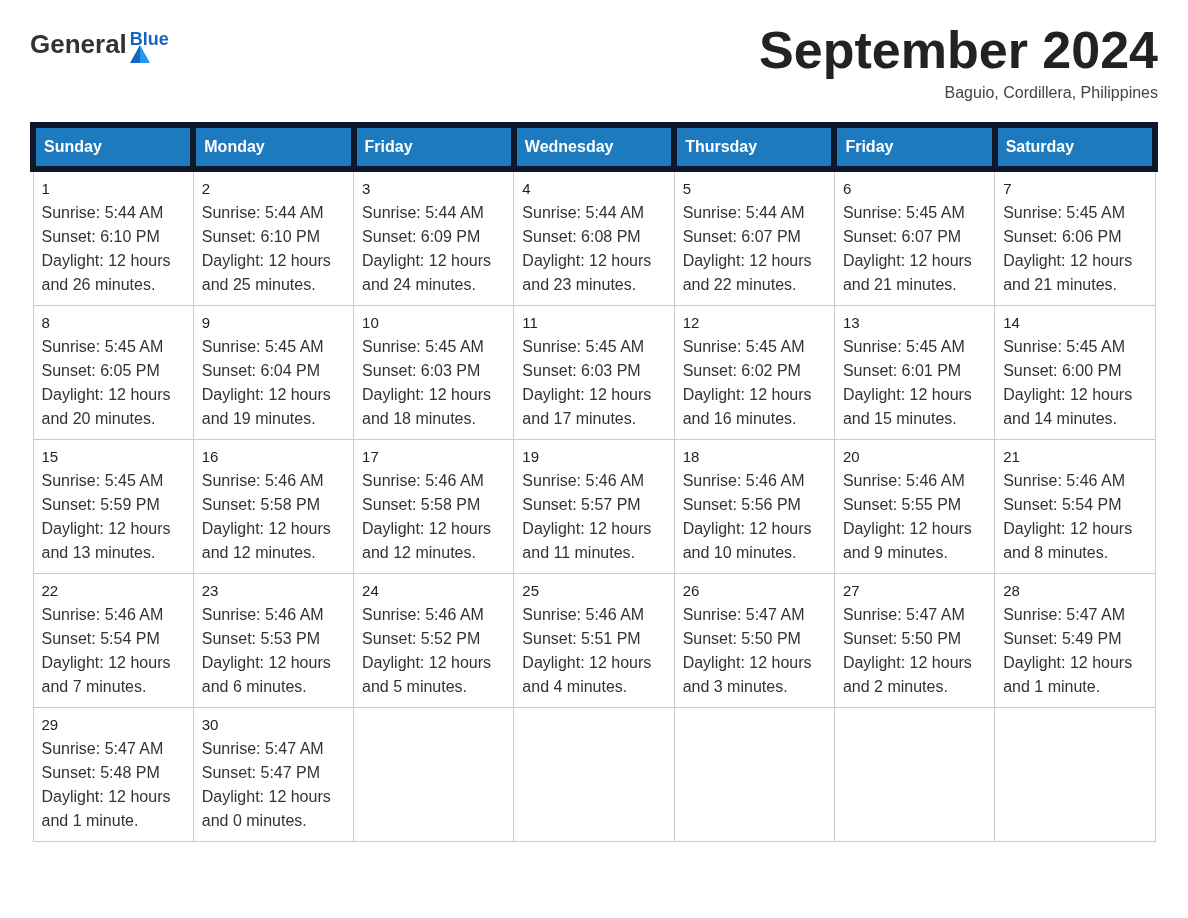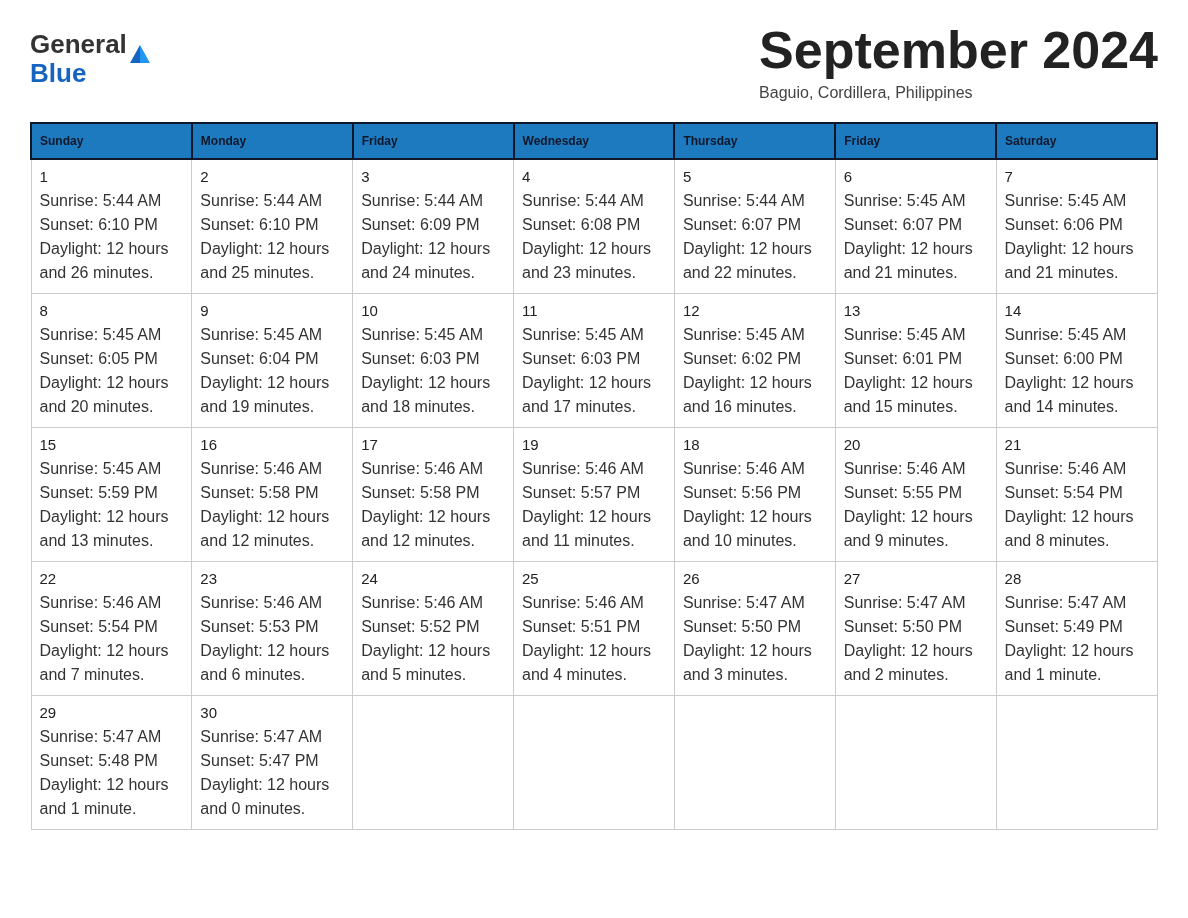--- a/index.html
+++ b/index.html
@@ -20,49 +20,50 @@
       display: flex;
       align-items: center;
       margin-top: 10px;
     }
     .logo-text-general {
       font-size: 26px;
       font-weight: bold;
       color: #333;
     }
     .logo-text-blue {
-      font-size: 26px;
+      font-size: 18px;
       font-weight: bold;
       color: #1565c0;
     }
     .title-area {
+      text-align: right;
     }
     .calendar-title {
       font-size: 52px;
       font-weight: bold;
       color: #222;
     }
     .calendar-subtitle {
       font-size: 16px;
       color: #444;
       margin-top: 4px;
     }
     .calendar {
       width: 100%;
       border-collapse: collapse;
       border: 1px solid #aaa;
     }
     .calendar th {
       background-color: #1e7abf;
-      color: #0f172a;
+      color: #ffffff;
       padding: 10px 8px;
-      font-size: 12px;
+      font-size: 16px;
       font-weight: bold;
       text-align: left;
-      border: 2px solid #0f172a;
+      border: 6px solid #0f172a;
     }
     .calendar td {
       vertical-align: top;
       padding: 8px;
       border: 1px solid #ccc;
       width: calc(100% / 7);
       min-height: 90px;
       font-size: 13px;
       color: #333;
       background: #fff;
@@ -81,21 +82,21 @@
     }
     .empty-cell {
       background: #fff;
     }
   </style>
 </head>
 <body>
 
 <div class="header-area">
   <div class="logo">
-    <div style="display:flex; flex-direction:column; line-height:1.1;">
+    <div style="display:flex; flex-direction:row; line-height:1.1;">
       <div style="display:flex; align-items:center;">
         <span class="logo-text-general">General</span>
         <div style="position:relative; margin-left:3px; margin-top:-2px;">
           <div style="width:0; height:0; border-left:10px solid transparent; border-right:0px solid transparent; border-bottom:18px solid #1565c0; position:absolute; top:2px; left:0;"></div>
           <div style="width:0; height:0; border-left:0px solid transparent; border-right:10px solid transparent; border-bottom:18px solid #2196f3; position:absolute; top:2px; left:10px;"></div>
         </div>
       </div>
       <span class="logo-text-blue" style="margin-left:0px;">Blue</span>
     </div>
   </div>

